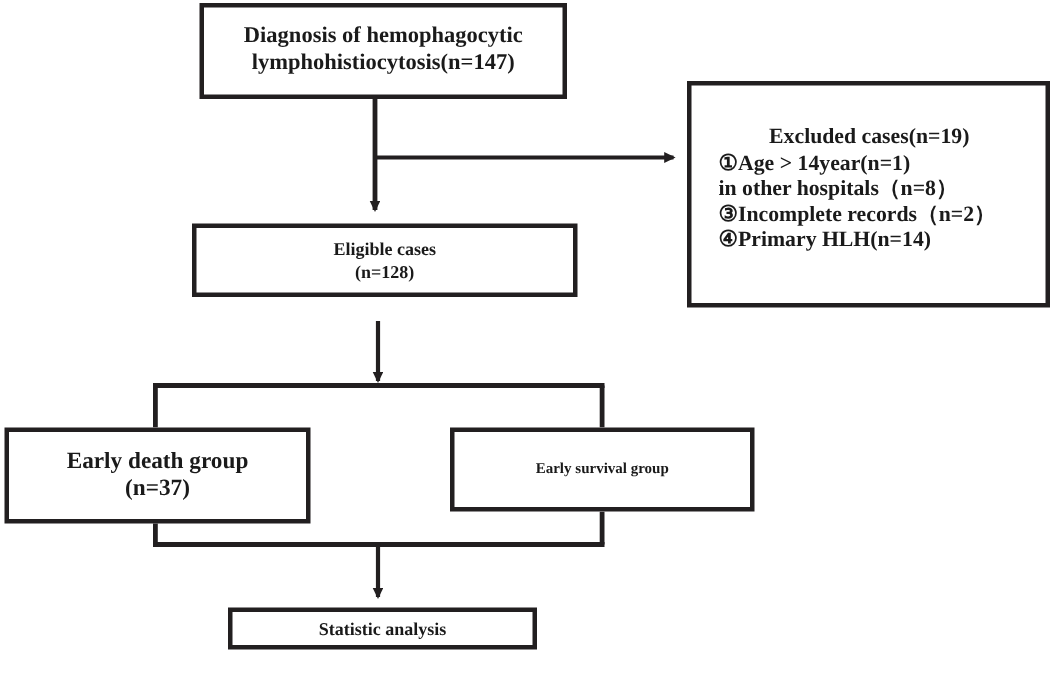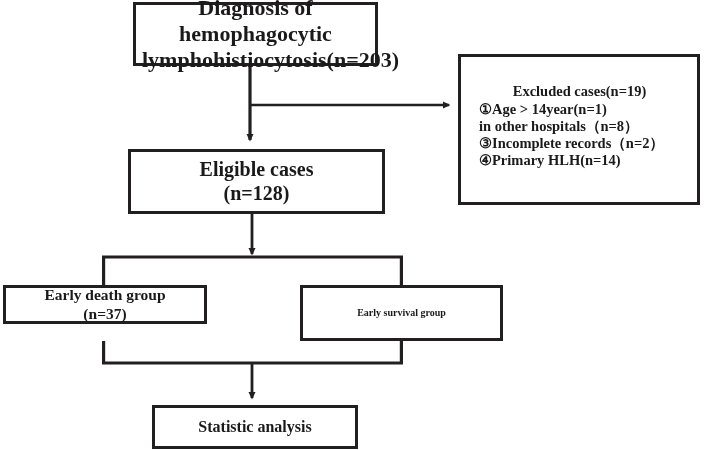--- a/index.html
+++ b/index.html
@@ -19,27 +19,27 @@
     justify-content:center;
     text-align:center;
     font-weight:bold;
     line-height:1.18;
     z-index:2;
   }
   .node .txt{display:block;width:100%;}
   .node .line{display:block;}
 
   
-  #node-diagnosis{left:133px;top:2px;width:245px;height:64px;font-size:22px;padding:0 6px;}
+  #node-diagnosis{left:133px;top:2px;width:245px;height:64px;font-size:15px;padding:0 6px;}
   #node-excluded{left:458px;top:54px;width:242px;height:151px;font-size:14.5px;
                  justify-content:flex-start;align-items:center;padding:3px 4px 10px 5px;}
-  #node-eligible{left:128px;top:149px;width:257px;height:65px;font-size:20px;justify-content:center;}
-  #node-death{left:3px;top:285px;width:204px;height:39px;font-size:15.5px;}
+  #node-eligible{left:128px;top:149px;width:257px;height:49px;font-size:12px;justify-content:center;}
+  #node-death{left:3px;top:285px;width:204px;height:64px;font-size:15.5px;}
   #node-survival{left:300px;top:285px;width:203px;height:56px;font-size:10px;}
-  #node-statistic{left:152px;top:405px;width:206px;height:44px;font-size:16px;}
+  #node-statistic{left:152px;top:405px;width:206px;height:28px;font-size:12px;}
 
   
   .excl-head{text-align:center;display:block;width:100%;margin-bottom:1px;}
   .excl-item{display:block;text-align:left;white-space:nowrap;margin-left:13px;}
   .excl-wrap{width:100%;}
 </style>
 </head>
 <body>
 
 <svg id="canvas" viewBox="0 0 708 450" xmlns="http://www.w3.org/2000/svg">
@@ -74,21 +74,21 @@
   </g>
 
   <g>
     <path d="M252,363 L252,398" stroke="#221f20" stroke-width="2.8" fill="none" marker-end="url(#ah)"></path>
   </g>
 </svg>
 
 <div class="node" id="node-diagnosis">
   <span class="txt">
     <span class="line">Diagnosis of hemophagocytic</span>
-    <span class="line">lymphohistiocytosis(n=203)</span>
+    <span class="line">lymphohistiocytosis(n=147)</span>
   </span>
 </div>
 
 <div class="node" id="node-excluded">
   <span class="excl-wrap">
     <span class="excl-head">Excluded cases(n=19)</span>
     <span class="excl-item">①Age &gt; 14year(n=1)</span>
     <span class="excl-item">in other hospitals（n=8）</span>
     <span class="excl-item">③Incomplete records（n=2）</span>
     <span class="excl-item">④Primary HLH(n=14)</span>

